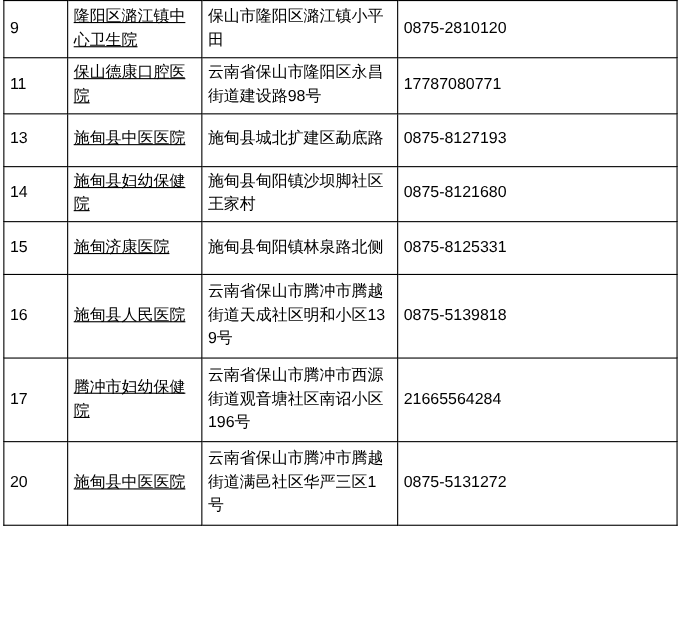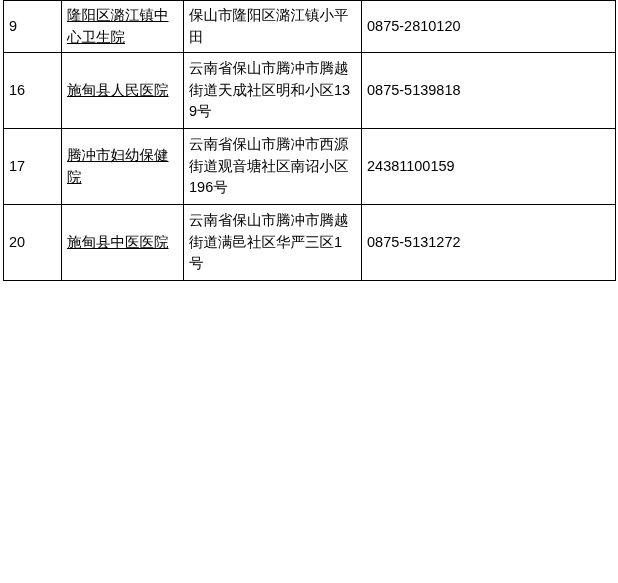--- a/index.html
+++ b/index.html
@@ -79,31 +79,55 @@
       <col class="c-addr">
       <col class="c-phone">
     </colgroup>
     <tbody>
       <tr class="r0">
         <td class="idx">9</td>
         <td class="nm">隆阳区潞江镇中心卫生院</td>
         <td class="ad">保山市隆阳区潞江镇小平田</td>
         <td class="ph">0875-2810120</td>
       </tr>
+      <tr class="r2">
+        <td class="idx">11</td>
+        <td class="nm">保山德康口腔医院</td>
+        <td class="ad">云南省保山市隆阳区永昌街道建设路98号</td>
+        <td class="ph">17787080771</td>
+      </tr>
+      <tr class="r4">
+        <td class="idx">13</td>
+        <td class="nm">施甸县中医医院</td>
+        <td class="ad">施甸县城北扩建区勐底路</td>
+        <td class="ph">0875-8127193</td>
+      </tr>
+      <tr class="r5">
+        <td class="idx">14</td>
+        <td class="nm">施甸县妇幼保健院</td>
+        <td class="ad">施甸县甸阳镇沙坝脚社区王家村</td>
+        <td class="ph">0875-8121680</td>
+      </tr>
+      <tr class="r6">
+        <td class="idx">15</td>
+        <td class="nm">施甸济康医院</td>
+        <td class="ad">施甸县甸阳镇林泉路北侧</td>
+        <td class="ph">0875-8125331</td>
+      </tr>
       <tr class="r7">
         <td class="idx">16</td>
         <td class="nm">施甸县人民医院</td>
         <td class="ad">云南省保山市腾冲市腾越街道天成社区明和小区139号</td>
         <td class="ph">0875-5139818</td>
       </tr>
       <tr class="r8">
         <td class="idx">17</td>
         <td class="nm">腾冲市妇幼保健院</td>
         <td class="ad">云南省保山市腾冲市西源街道观音塘社区南诏小区196号</td>
-        <td class="ph">24381100159</td>
+        <td class="ph">21665564284</td>
       </tr>
       <tr class="r9">
         <td class="idx">20</td>
         <td class="nm">施甸县中医医院</td>
         <td class="ad">云南省保山市腾冲市腾越街道满邑社区华严三区1号</td>
         <td class="ph">0875-5131272</td>
       </tr>
     </tbody>
   </table>
 </div>

